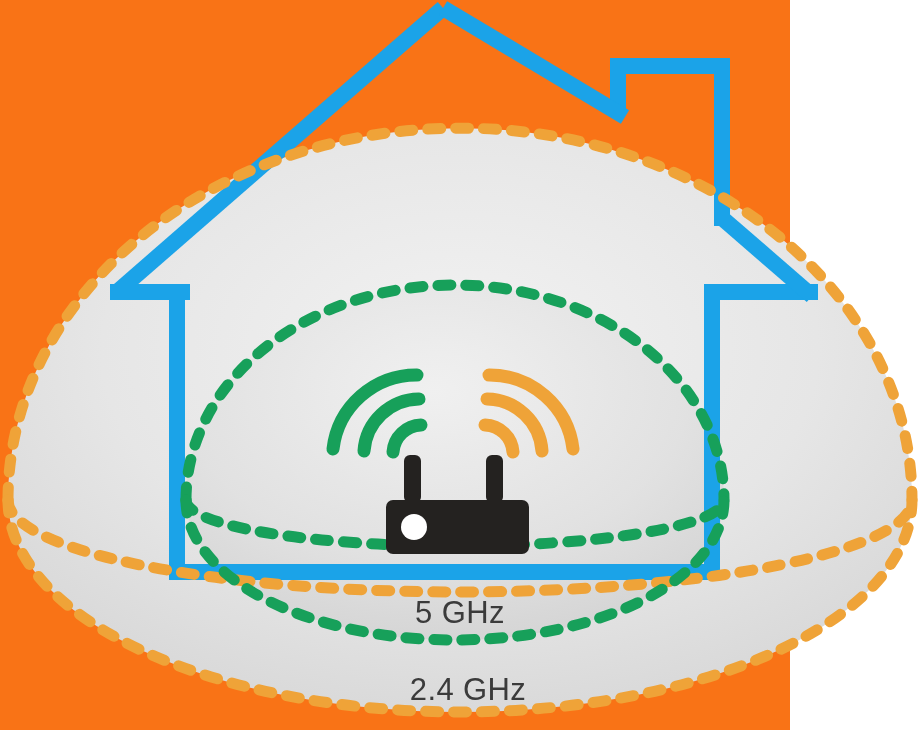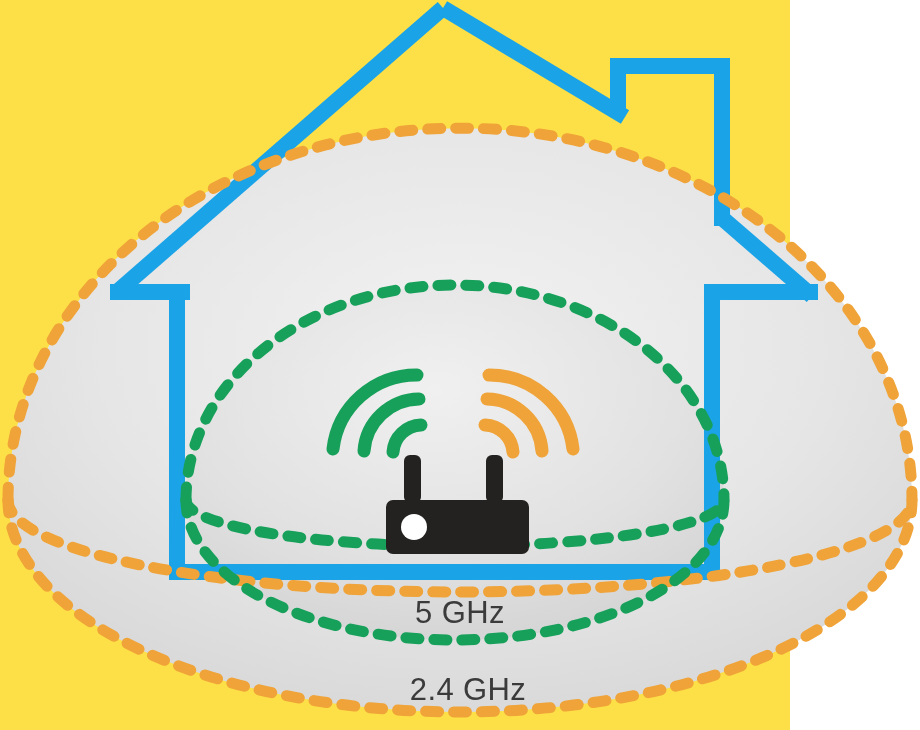--- a/index.html
+++ b/index.html
@@ -11,21 +11,21 @@
   body {
     width: 920px;
     height: 730px;
     overflow: hidden;
     font-family: "Liberation Sans", "DejaVu Sans", sans-serif;
   }
   #diagram-root {
     position: relative;
     width: 790px;
     height: 730px;
-    background: #fde047;
+    background: #f97316;
   }
   #diagram-svg {
     display: block;
     width: 920px;
     height: 730px;
   }
   .band-label {
     font-family: "Liberation Sans", "DejaVu Sans", sans-serif;
     font-size: 31px;
     font-weight: 400;

